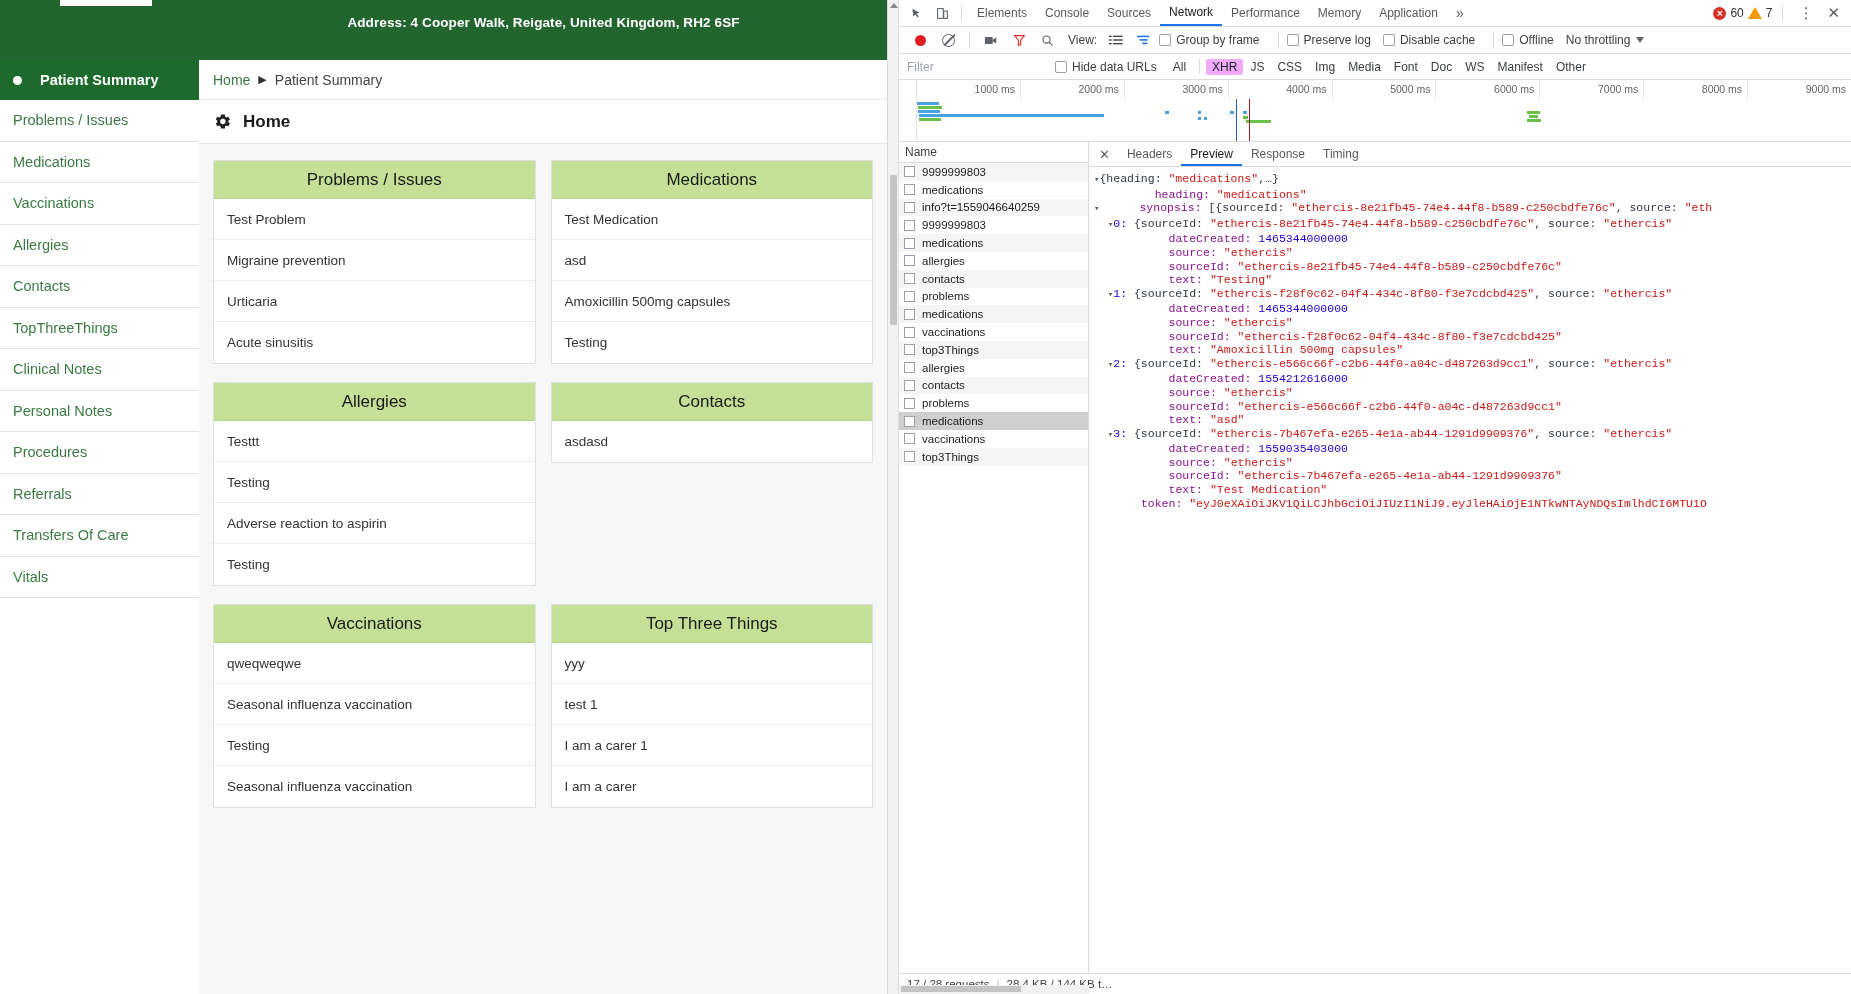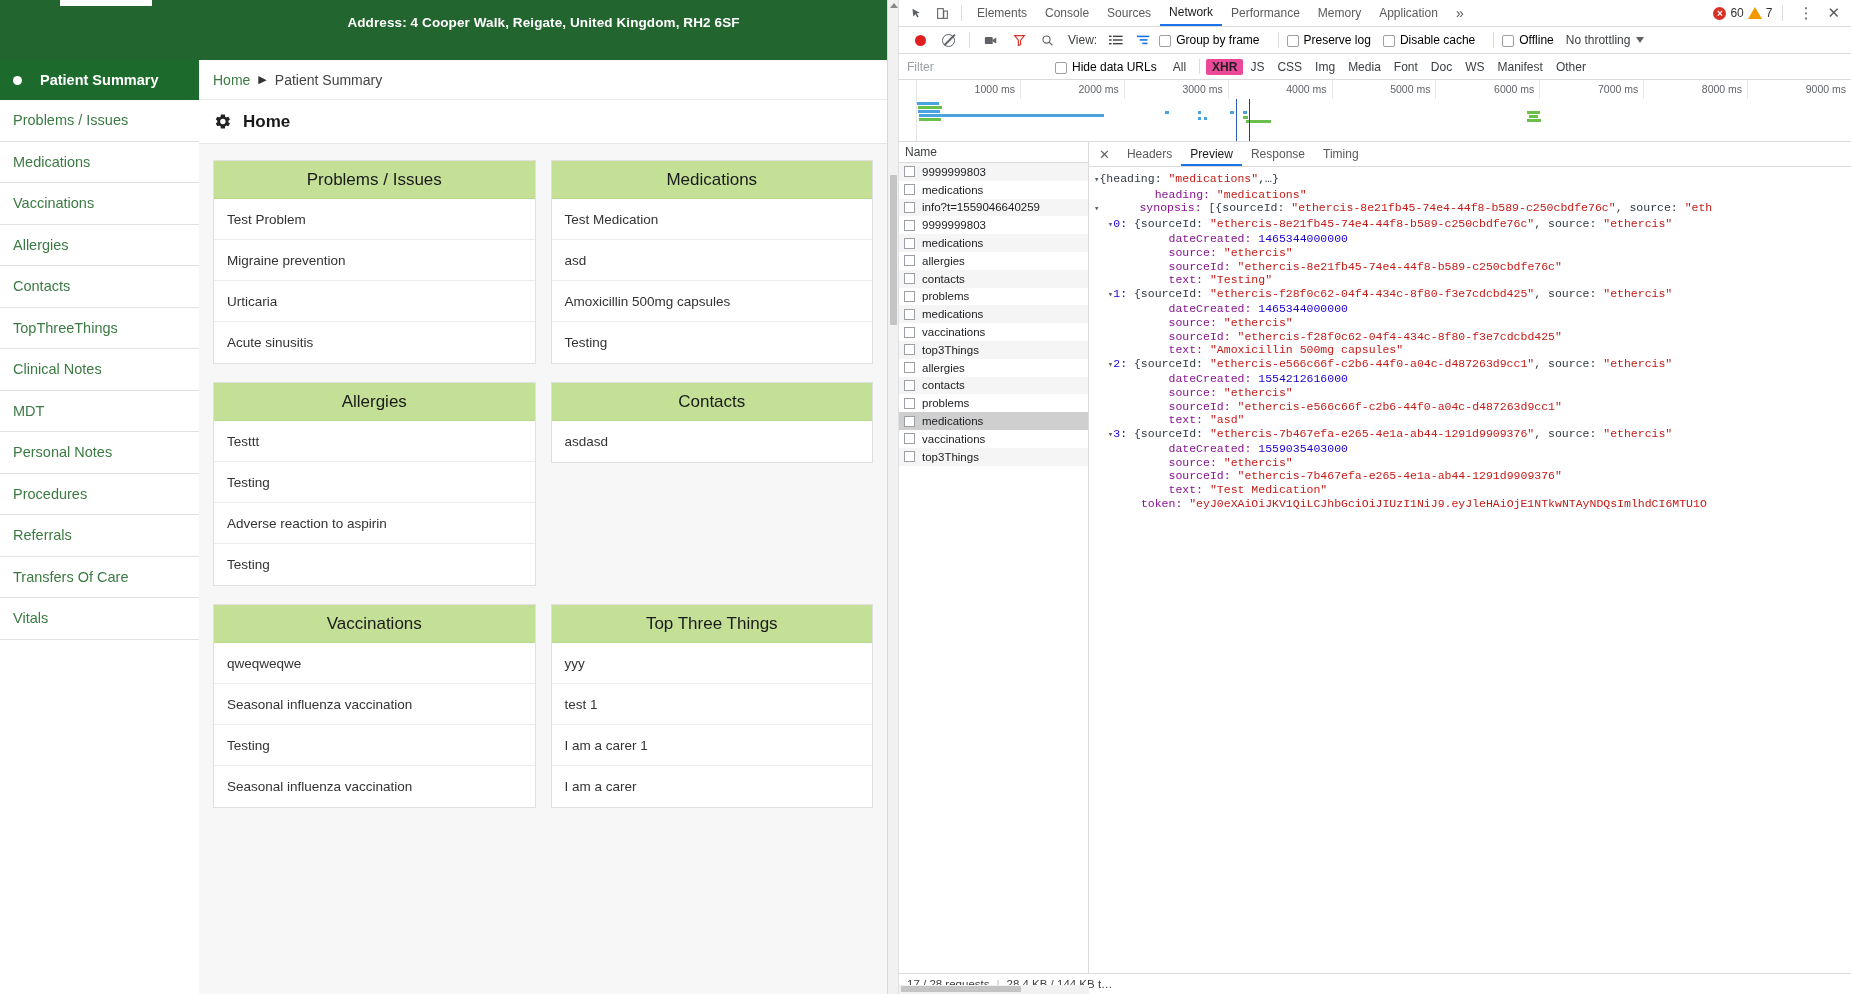--- a/index.html
+++ b/index.html
@@ -163,39 +163,39 @@
     border-bottom: 1px solid #dadada; padding-left: 8px; gap: 2px;
   }
   .rec-dot { width: 11px; height: 11px; border-radius: 50%; background: #e02020; }
   .clear-ico { width: 13px; height: 13px; border: 1.6px solid #5f6368; border-radius: 50%; position: relative; }
   .clear-ico:after { content:""; position:absolute; left: -1px; top: 4.3px; width: 15px; height: 1.6px; background: #5f6368; transform: rotate(-45deg); }
   .tb-label { font-size: 12px; color: #3c4043; margin: 0 4px 0 6px; }
   .cbx {
     width: 12px; height: 12px; border: 1px solid #9aa0a6; border-radius: 2px;
     background: #fff; display: inline-block; flex: 0 0 12px;
   }
-  .cbx-wrap { display: flex; align-items: flex-end; gap: 5px; font-size: 12px; color: #000000; margin-right: 10px; cursor: pointer; }
+  .cbx-wrap { display: flex; align-items: center; gap: 5px; font-size: 12px; color: #404040; margin-right: 10px; cursor: pointer; }
   .throttle { display: flex; align-items: center; gap: 6px; font-size: 12px; color: #3c4043; cursor: pointer; }
   .caret-dn { width: 0; height: 0; border-left: 4.5px solid transparent; border-right: 4.5px solid transparent; border-top: 6px solid #5f6368; }
 
   .dt-filterbar {
     height: 26px; display: flex; align-items: center;
     border-bottom: 1px solid #dadada; padding-left: 8px; gap: 0;
   }
   .filter-in {
     width: 148px; height: 19px; border: none; outline: none;
     font-size: 12px; color: #3c4043; background: transparent;
     font-family: "Liberation Sans", sans-serif;
   }
   .filter-in::placeholder { color: #9aa0a6; }
   .ftype {
     padding: 1px 6px; font-size: 12px; color: #3c4043;
     cursor: pointer; border-radius: 2px; margin-right: 1px;
   }
-  .ftype.on { background: #ec4899; color: #202124; font-weight: bold; }
+  .ftype.on { background: #f0abfc; color: #202124; }
   .vsep { width: 1px; height: 15px; background: #dcdcdc; margin: 0 6px; }
 
   .dt-overview {
     height: 62px; border-bottom: 1px solid #dadada;
     position: relative; background: #fff;
     display: flex;
   }
   .ov-gutter { width: 18px; border-right: 1px solid #e4e4e4; }
   .ov-canvas { flex: 1; position: relative; }
   .ov-ticks { position: absolute; left: 0; right: 0; top: 0; height: 19px; display: flex; }
@@ -297,23 +297,20 @@
             <span>Allergies</span>
           </div>
         <div class="side-item">
             <span>Contacts</span>
           </div>
         <div class="side-item">
             <span>TopThreeThings</span>
           </div>
         <div class="side-item">
             <span>Clinical Notes</span>
-          </div>
-        <div class="side-item">
-            <span>MDT</span>
           </div>
         <div class="side-item">
             <span>Personal Notes</span>
           </div>
         <div class="side-item">
             <span>Procedures</span>
           </div>
         <div class="side-item">
             <span>Referrals</span>
           </div>

